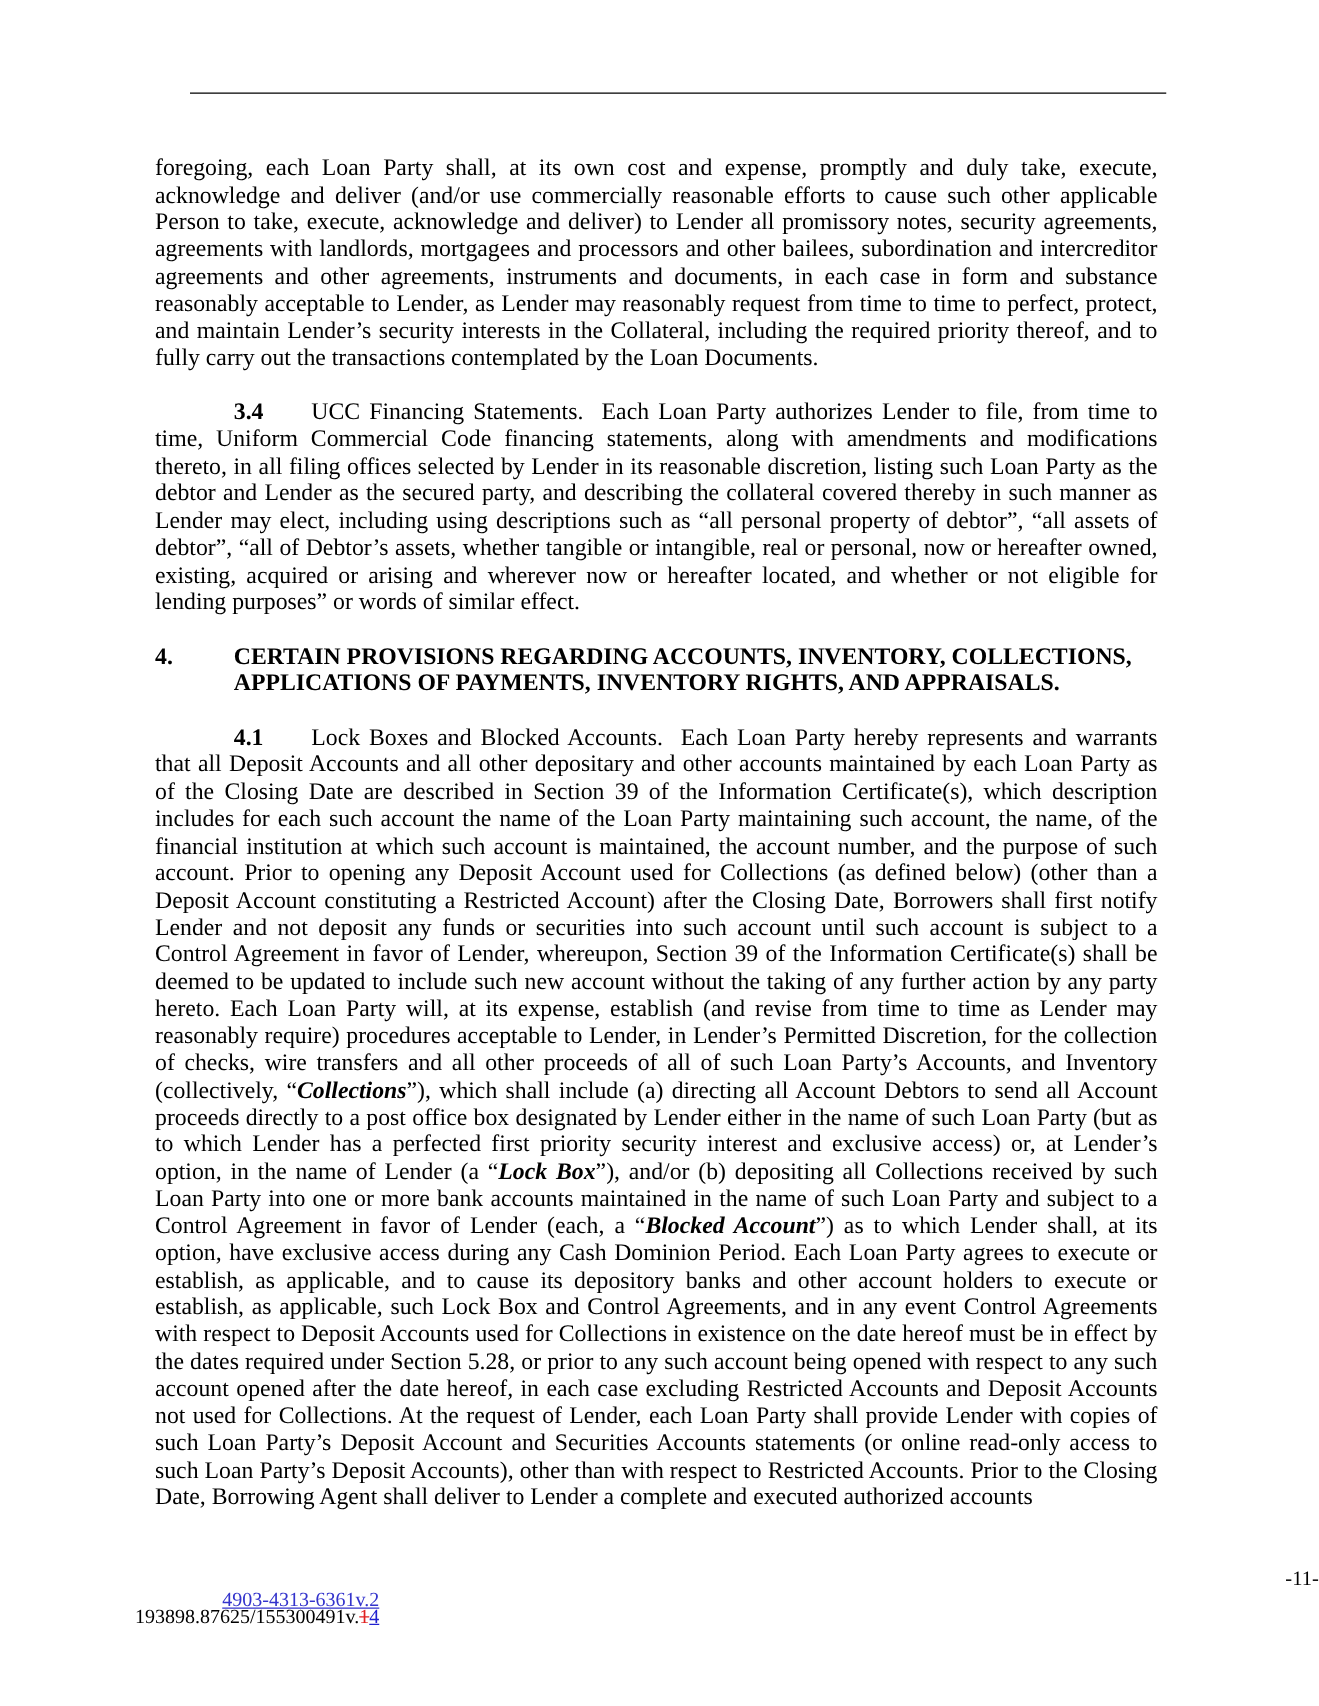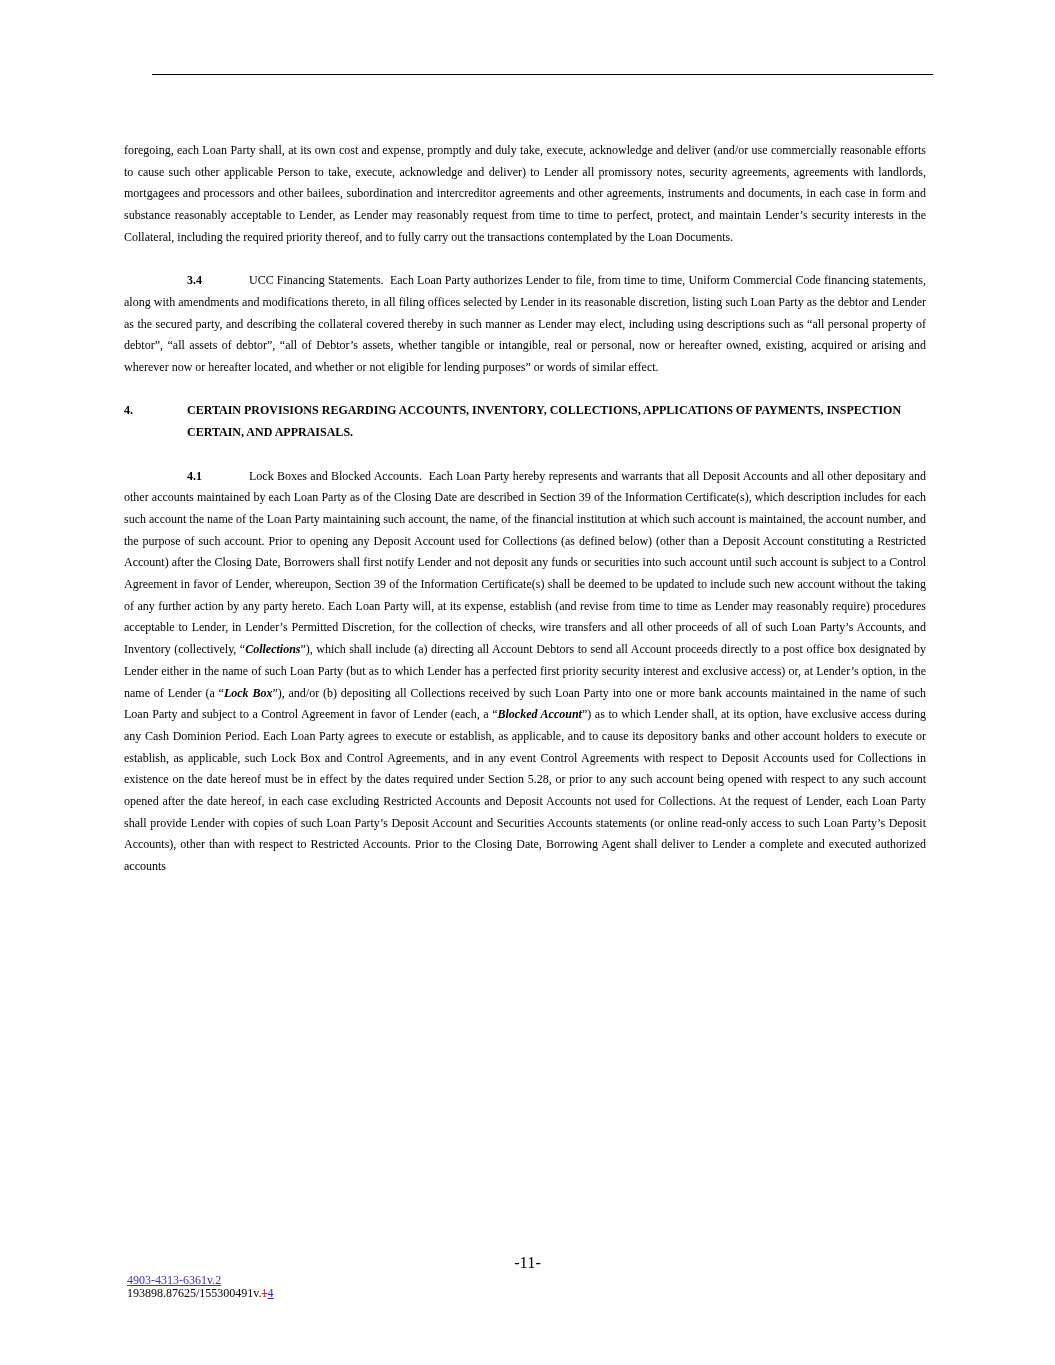--- a/index.html
+++ b/index.html
@@ -6,61 +6,61 @@
   body {
     width: 1055px; height: 1365px; position: relative; overflow: hidden;
     font-family: "Liberation Serif", "DejaVu Serif", serif;
     color: #000000;
   }
   .top-rule {
     position: absolute; left: 152px; top: 74px; width: 781px; height: 0;
     border-top: 1.6px solid #000;
   }
   .page-body {
-    position: absolute; left: 124px; top: 140px; width: 802px;
-    font-size: 12px; line-height: 21.7px;
+    position: absolute; left: 124px; top: 124px; width: 802px;
+    font-size: 19px; line-height: 21.7px;
   }
   .para {
     margin: 0 0 21.7px 0; text-align: justify; text-align-last: left;
   }
   .para.indent { text-indent: 63px; }
   .secnum { font-weight: bold; display: inline-block; width: 62px; text-indent: 0; }
   .sectitle { font-weight: normal; }
   .deflabel { font-weight: bold; font-style: italic; }
   .xref { }
   .heading {
     margin: 0 0 21.7px 0; font-weight: bold; display: flex;
   }
   .heading .hnum { width: 63px; flex: none; }
   .heading .htext { flex: 1; }
   .page-number {
     position: absolute; left: 0; width: 1055px; top: 1253px;
-    text-align: center; font-size: 16.4px;
+    text-align: right; font-size: 16.4px;
   }
   .footer {
-    position: absolute; left: 127px; top: 1274px; font-size: 12px; line-height: 13px;
+    position: absolute; left: 108px; top: 1274px; font-size: 16px; line-height: 13px; text-align: right;
   }
   .doc-id-link { color: #3333cc; text-decoration: underline; }
   .deleted { color: #e02020; text-decoration: line-through; }
   .inserted { color: #2020d0; text-decoration: underline; }
 </style>
 </head>
 <body>
 
 <div class="top-rule"></div>
 
 <div class="page-body">
 
   <p class="para">foregoing, each Loan Party shall, at its own cost and expense, promptly and duly take, execute, acknowledge and deliver (and/or use commercially reasonable efforts to cause such other applicable Person to take, execute, acknowledge and deliver) to Lender all promissory notes, security agreements, agreements with landlords, mortgagees and processors and other bailees, subordination and intercreditor agreements and other agreements, instruments and documents, in each case in form and substance reasonably acceptable to Lender, as Lender may reasonably request from time to time to perfect, protect, and maintain Lender’s security interests in the Collateral, including the required priority thereof, and to fully carry out the transactions contemplated by the Loan Documents.</p>
 
   <p class="para indent"><span class="secnum">3.4</span><span class="sectitle">UCC Financing Statements.</span>&nbsp; <span>Each Loan Party authorizes Lender to file, from time to time, Uniform Commercial Code financing statements, along with amendments and modifications thereto, in all filing offices selected by Lender in its reasonable discretion, listing such Loan Party as the debtor and Lender as the secured party, and describing the collateral covered thereby in such manner as Lender may elect, including using descriptions such as “all personal property of debtor”, “all assets of debtor”, “all of Debtor’s assets, whether tangible or intangible, real or personal, now or hereafter owned, existing, acquired or arising and wherever now or hereafter located, and whether or not eligible for lending purposes” or words of similar effect.</span></p>
 
   <div class="heading">
     <span class="hnum">4.</span>
-    <span class="htext">CERTAIN PROVISIONS REGARDING ACCOUNTS, INVENTORY, COLLECTIONS, APPLICATIONS OF PAYMENTS, INSPECTION CERTAIN, AND APPRAISALS.</span>
+    <span class="htext">CERTAIN PROVISIONS REGARDING ACCOUNTS, INVENTORY, COLLECTIONS, APPLICATIONS OF PAYMENTS, INVENTORY RIGHTS, AND APPRAISALS.</span>
   </div>
 
   <p class="para indent"><span class="secnum">4.1</span><span class="sectitle">Lock Boxes and Blocked Accounts.</span>&nbsp; <span>Each Loan Party hereby represents and warrants that all Deposit Accounts and all other depositary and other accounts maintained by each Loan Party as of the Closing Date are described in Section 39 of the Information Certificate(s), which description includes for each such account the name of the Loan Party maintaining such account, the name, of the financial institution at which such account is maintained, the account number, and the purpose of such account.  Prior to opening any Deposit Account used for Collections (as defined below) (other than a Deposit Account constituting a Restricted Account) after the Closing Date, Borrowers shall first notify Lender and not deposit any funds or securities into such account until such account is subject to a Control Agreement in favor of Lender, whereupon, Section 39 of the Information Certificate(s) shall be deemed to be updated to include such new account without the taking of any further action by any party hereto.  Each Loan Party will, at its expense, establish (and revise from time to time as Lender may reasonably require) procedures acceptable to Lender, in Lender’s Permitted Discretion, for the collection of checks, wire transfers and all other proceeds of all of such Loan Party’s Accounts, and Inventory (collectively, “</span><span class="deflabel">Collections</span><span>”), which shall include (a) directing all Account Debtors to send all Account proceeds directly to a post office box designated by Lender either in the name of such Loan Party (but as to which Lender has a perfected first priority security interest and exclusive access) or, at Lender’s option, in the name of Lender (a “</span><span class="deflabel">Lock Box</span><span>”), and/or (b) depositing all Collections received by such Loan Party into one or more bank accounts maintained in the name of such Loan Party and subject to a Control Agreement in favor of Lender (each, a “</span><span class="deflabel">Blocked Account</span><span>”) as to which Lender shall, at its option, have exclusive access during any Cash Dominion Period.  Each Loan Party agrees to execute or establish, as applicable, and to cause its depository banks and other account holders to execute or establish, as applicable, such Lock Box and Control Agreements, and in any event Control Agreements with respect to Deposit Accounts used for Collections in existence on the date hereof must be in effect by the dates required under </span><span class="xref">Section 5.28</span><span>, or prior to any such account being opened with respect to any such account opened after the date hereof, in each case excluding Restricted Accounts and Deposit Accounts not used for Collections.  At the request of Lender, each Loan Party shall provide Lender with copies of such Loan Party’s Deposit Account and Securities Accounts statements (or online read-only access to such Loan Party’s Deposit Accounts), other than with respect to Restricted Accounts.  Prior to the Closing Date, Borrowing Agent shall deliver to Lender a complete and executed authorized accounts</span></p>
 
 </div>
 
 <div class="page-number">-11-</div>
 
 <div class="footer">
   <div><span class="doc-id-link">4903-4313-6361v.2</span></div>

